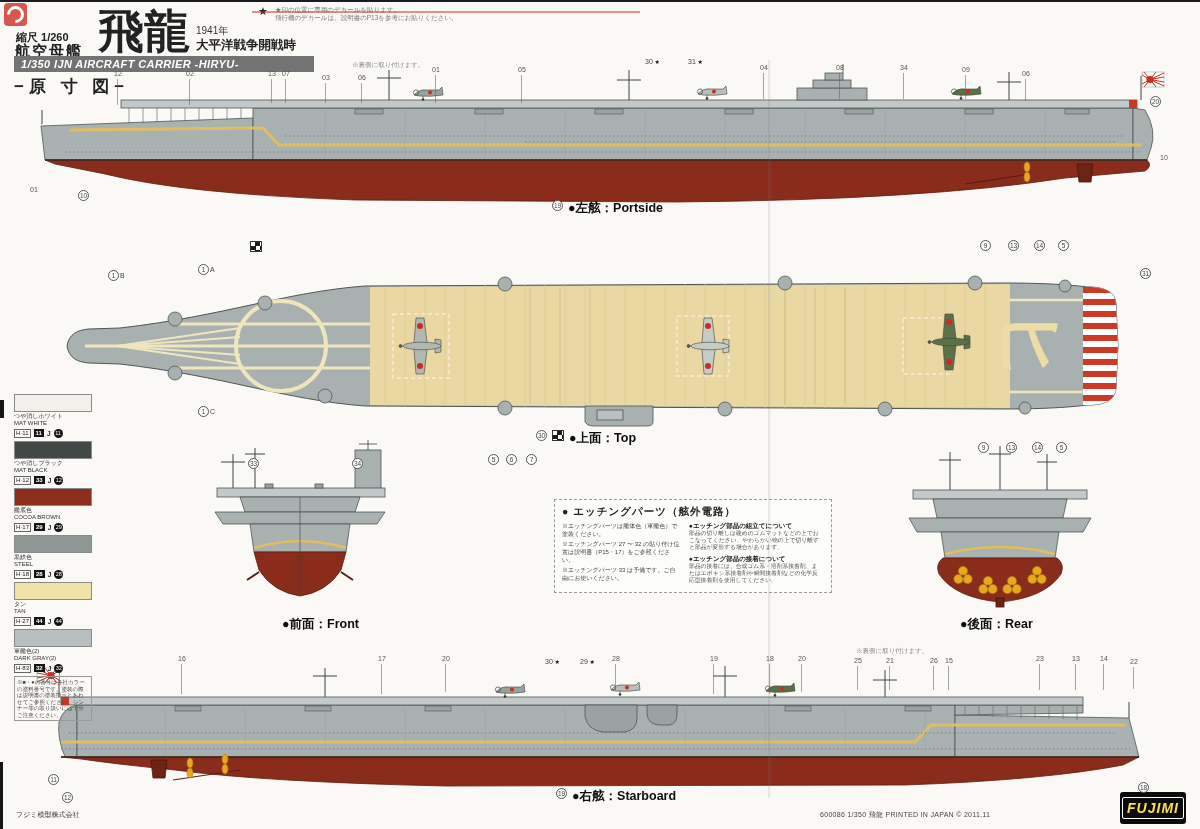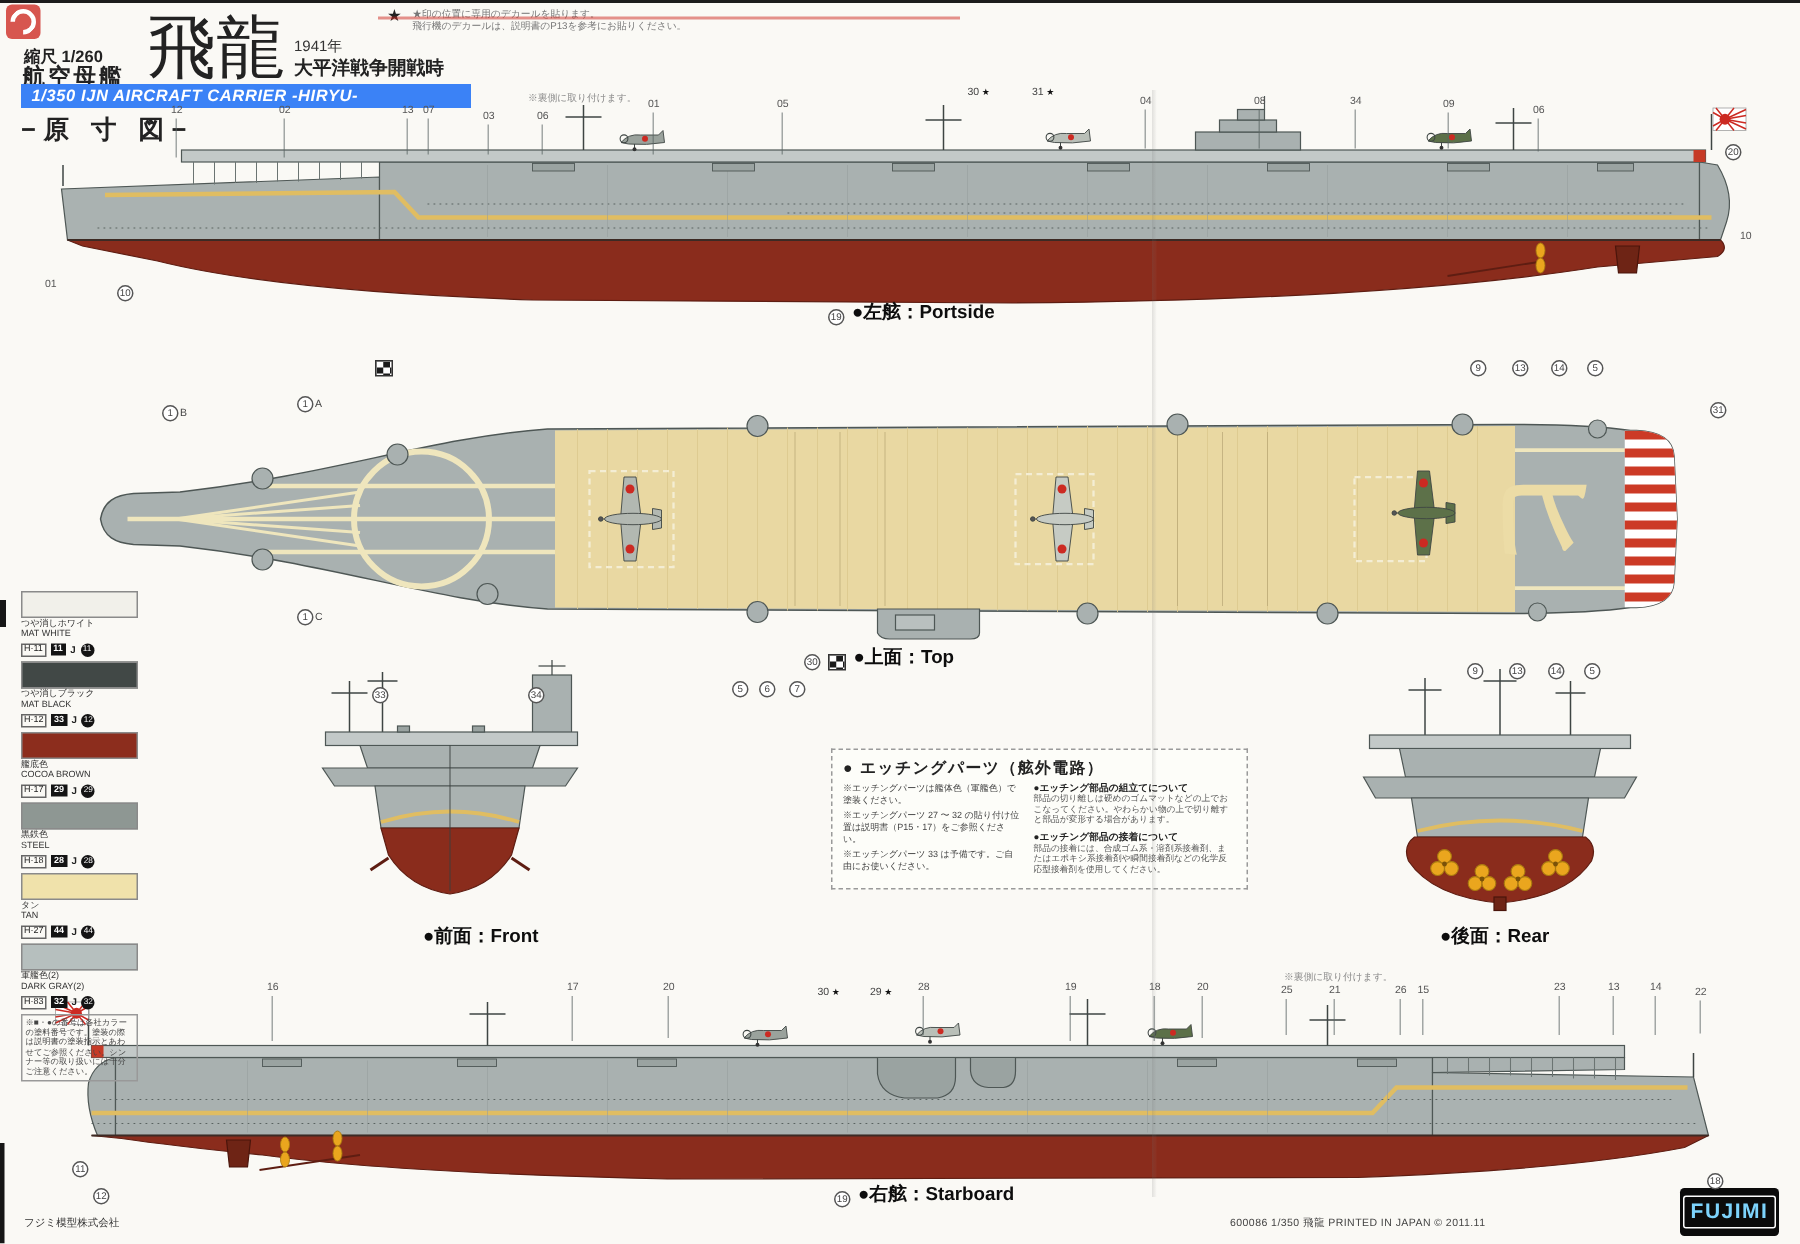--- a/index.html
+++ b/index.html
@@ -9,31 +9,31 @@
   
   .top-strip{left:0;top:0;width:1200px;height:2px;background:#1c1c1c;}
   .edge-mark{background:#161616;}
   .watermark{left:4px;top:3px;display:flex;align-items:center;gap:5px;z-index:30;pointer-events:none;}
   .wm-box{width:23px;height:23px;background:rgba(205,40,32,.78);border-radius:4px;display:flex;align-items:center;justify-content:center;}
   .wm-ring{width:11px;height:11px;border:3px solid #fff;border-left-color:transparent;border-radius:50%;transform:rotate(-45deg);}
   .wm-text{font-size:25px;font-weight:800;letter-spacing:1px;color:rgba(205,40,32,.30);-webkit-text-stroke:1.6px rgba(205,40,32,.55);white-space:nowrap;}
   .wm-line{left:252px;top:11px;width:388px;height:2px;background:rgba(205,40,32,.5);z-index:30;}
   .scale-label{left:16px;top:30px;font-size:11px;font-weight:bold;}
   .ship-type{left:15px;top:42px;font-size:15px;font-weight:900;letter-spacing:2px;}
-  .ship-name{left:98px;top:8px;font-size:46px;font-weight:400;font-family:"DejaVu Serif",serif;line-height:1;}
+  .ship-name{left:98px;top:8px;font-size:46px;font-weight:700;font-family:"DejaVu Serif",serif;line-height:1;}
   .ship-year{left:196px;top:24px;font-size:10px;color:#333;}
   .ship-era{left:196px;top:37px;font-size:12.5px;font-weight:bold;}
-  .title-bar{left:14px;top:56px;width:300px;height:16px;background:#3b82f6;color:#fff;
+  .title-bar{left:14px;top:56px;width:300px;height:16px;background:#737373;color:#fff;
              font-size:11px;font-weight:bold;font-style:italic;line-height:16px;padding-left:7px;letter-spacing:.4px;box-sizing:border-box;}
   .drawing-label{left:14px;top:75px;font-size:17px;font-weight:900;letter-spacing:5px;}
   .star-note{left:258px;top:6px;display:flex;gap:7px;align-items:flex-start;}
   .star-glyph{font-size:11px;line-height:11px;}
   .star-lines{font-size:6.5px;line-height:8px;color:#777;}
   
-  .vlabel{display:flex;align-items:flex-end;gap:5px;font-size:12.5px;font-weight:bold;color:#0d0d0d;z-index:20;}
+  .vlabel{display:flex;align-items:flex-start;gap:5px;font-size:12.5px;font-weight:bold;color:#0d0d0d;z-index:20;}
   .circ{display:inline-flex;align-items:center;justify-content:center;width:11px;height:11px;
         border:1px solid #555;border-radius:50%;font-size:6.5px;font-weight:normal;color:#444;background:#fff;box-sizing:border-box;}
   .flag-ic{width:10px;height:9px;border:1px solid #333;
            background:conic-gradient(#1a1a1a 25%,#fff 0 50%,#1a1a1a 0 75%,#fff 0);background-size:9px 8px;}
   
   .co-n{position:absolute;font-size:7px;color:#555;line-height:8px;z-index:15;}
   .co-c{position:absolute;z-index:15;}
   .co-s{position:absolute;font-size:7px;color:#444;line-height:8px;z-index:15;}
   .co-s .st{font-size:6px;color:#111;}
   .co-note{position:absolute;font-size:6.5px;color:#888;white-space:nowrap;z-index:15;}
@@ -62,21 +62,21 @@
   .etch-left div{margin-bottom:2px;}
   .etch-right{width:132px;}
   .etch-h{font-size:6.5px;font-weight:bold;color:#222;line-height:8px;}
   .etch-b{font-size:5.8px;line-height:7.2px;color:#555;margin-bottom:3px;}
   
   .company{left:16px;top:810px;font-size:7px;color:#333;}
   .code-line{left:820px;top:810px;font-size:7px;color:#444;letter-spacing:.3px;}
   .fujimi{left:1120px;top:792px;width:66px;height:32px;background:#0b0b0b;border-radius:3px;
           display:flex;align-items:center;justify-content:center;}
   .fujimi-inner{border:1px solid #fff;border-radius:2px;padding:1px 4px;}
-  .fujimi-text{color:#7dd3fc;font-weight:900;font-size:14px;letter-spacing:1px;}
+  .fujimi-text{color:#fde047;font-weight:900;font-style:italic;font-size:14px;letter-spacing:1px;}
   .crease{left:768px;top:60px;width:3px;height:738px;
           background:linear-gradient(to right,rgba(110,110,110,.18),rgba(180,180,180,.04));z-index:25;}
   svg{position:absolute;overflow:visible;}
 </style>
 </head>
 <body>
 
 <div class="abs top-strip"></div>
 <div class="abs edge-mark" style="left:0;top:400px;width:4px;height:18px;"></div>
 <div class="abs edge-mark" style="left:0;top:762px;width:3px;height:67px;"></div>

